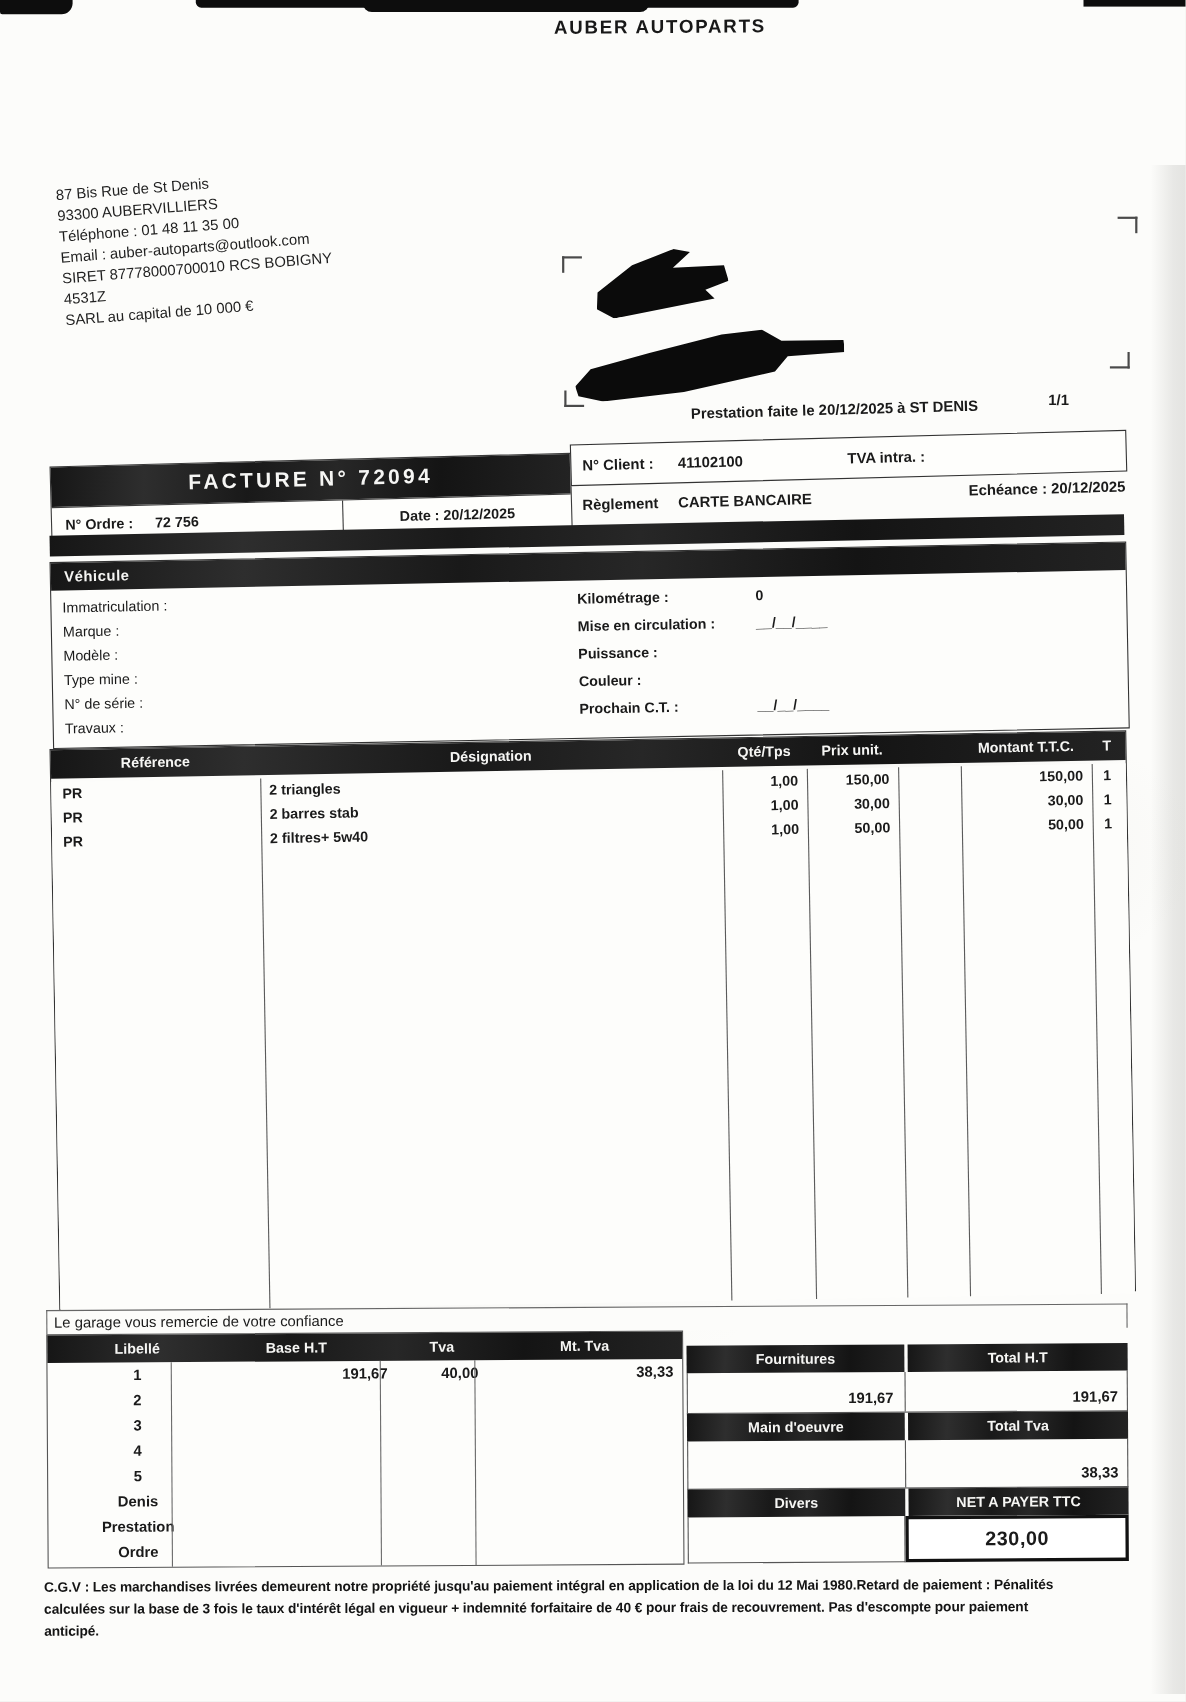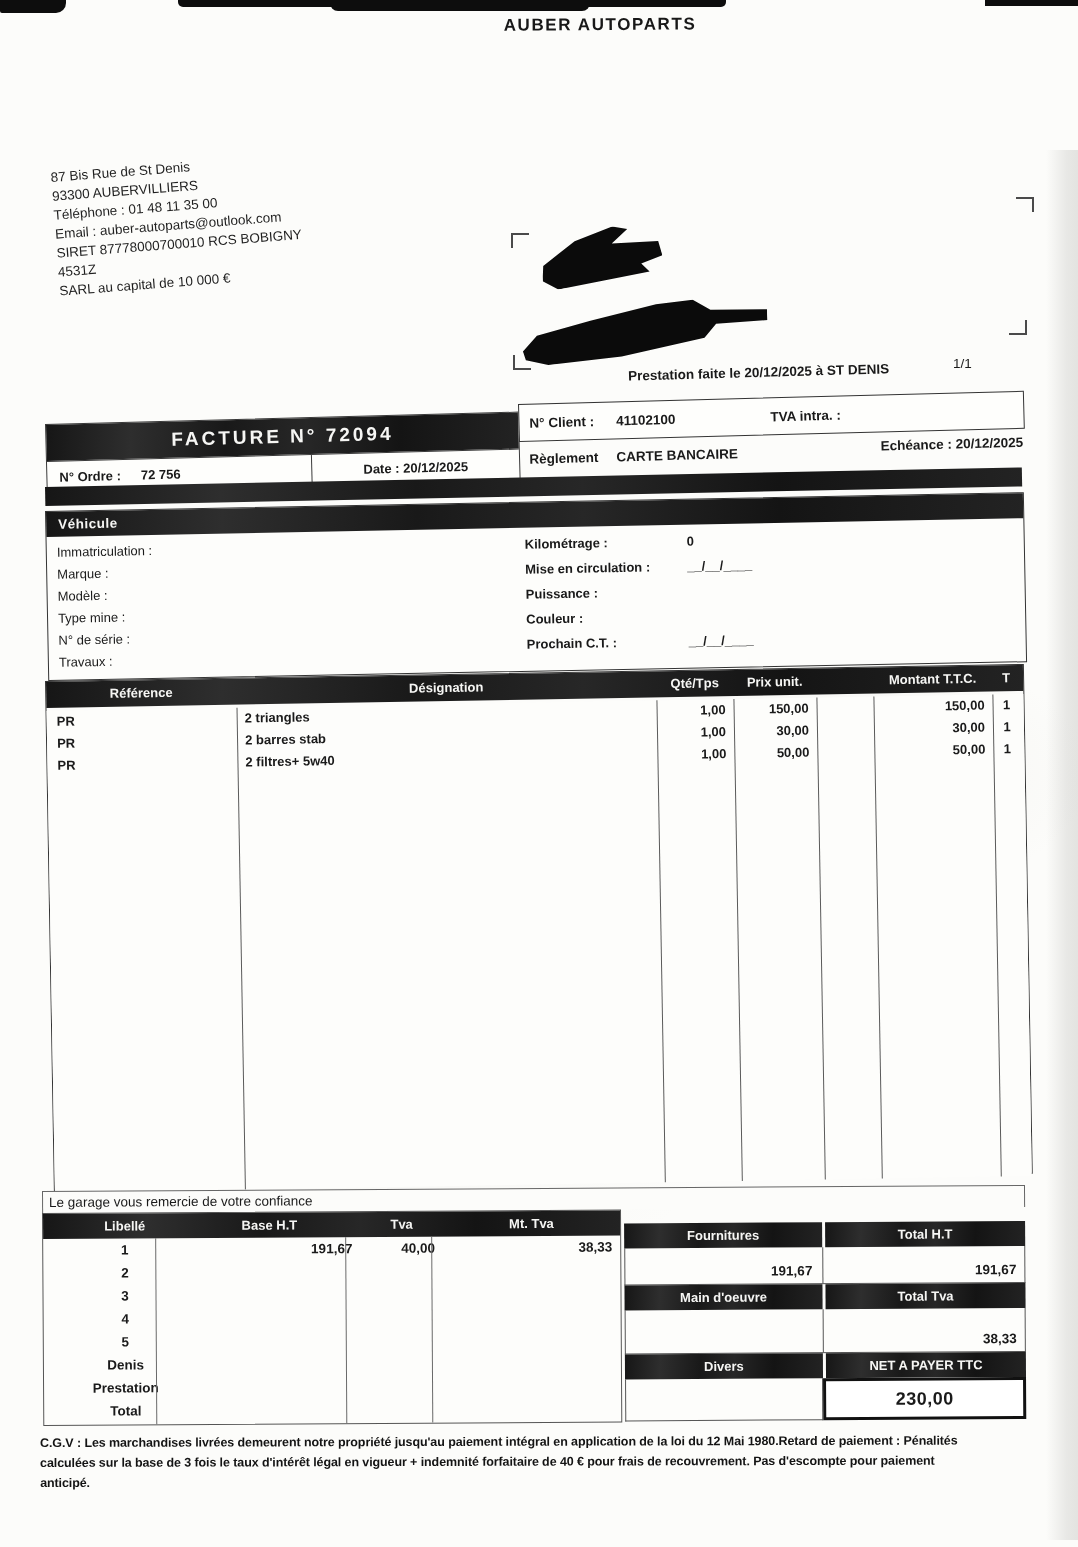--- a/index.html
+++ b/index.html
@@ -32,21 +32,21 @@
   .mark.bl{border-left-width:2px;border-bottom-width:2px;}
   .mark.tr{border-right-width:2px;border-top-width:2px;}
   .mark.br{border-right-width:2px;border-bottom-width:2px;}
   
   .redact{background:#0b0b0b;}
   .redact1{left:540px;top:228px;width:122px;height:56px;transform:rotate(-7deg);
     clip-path:polygon(2% 55%,30% 18%,62% 0%,74% 8%,60% 30%,98% 36%,100% 62%,82% 72%,88% 88%,12% 100%,0% 82%);}
   .redact2{left:522px;top:300px;width:246px;height:60px;transform:rotate(-3deg);
     clip-path:polygon(0% 75%,6% 50%,28% 30%,55% 8%,70% 4%,77% 22%,100% 26%,100% 44%,79% 46%,74% 68%,40% 92%,10% 100%,1% 90%);}
   .prestation{left:628px;top:364px;width:330px;font-size:13.5px;font-weight:600;transform:rotate(-1.6deg);}
-  .pageno{left:953px;top:356px;font-size:13.5px;font-weight:400;text-align:center;}
+  .pageno{left:953px;top:356px;font-size:13.5px;font-weight:700;text-align:center;}
   
   .facture-box{left:45px;top:424px;width:472px;transform:rotate(-1.5deg);transform-origin:left top;
     border:1px solid #3a3a3a;background:#fefefc;}
   .facture-title{height:36px;line-height:36px;text-align:center;font-size:19px;font-weight:700;letter-spacing:3px;}
   .facture-row{display:flex;height:30px;border-top:1px solid #3a3a3a;font-size:13px;font-weight:600;}
   .facture-row .c1{width:264px;border-right:1px solid #3a3a3a;display:flex;align-items:center;}
   .facture-row .c1 .lbl{padding-left:12px;}
   .facture-row .c1 .val{margin-left:20px;}
   .facture-row .c2{flex:1;display:flex;align-items:center;justify-content:center;}
   .client-area{left:518px;top:404px;width:506px;transform:rotate(-1.5deg);transform-origin:left top;font-size:13.5px;font-weight:600;}
@@ -303,21 +303,21 @@
           <div class="sc2 num"></div>
           <div class="sc3 num"></div>
         </div>
         <div class="sum-row">
           <div class="sc0">Prestation</div>
           <div class="sc1 num"></div>
           <div class="sc2 num"></div>
           <div class="sc3 num"></div>
         </div>
         <div class="sum-row">
-          <div class="sc0">Total</div>
+          <div class="sc0">Ordre</div>
           <div class="sc1 num"></div>
           <div class="sc2 num"></div>
           <div class="sc3 num"></div>
         </div>
       </div>
     </div>
 
     <div class="sum-right">
       <div class="sr-hdr">
         <div class="h1 bar">Fournitures</div>

